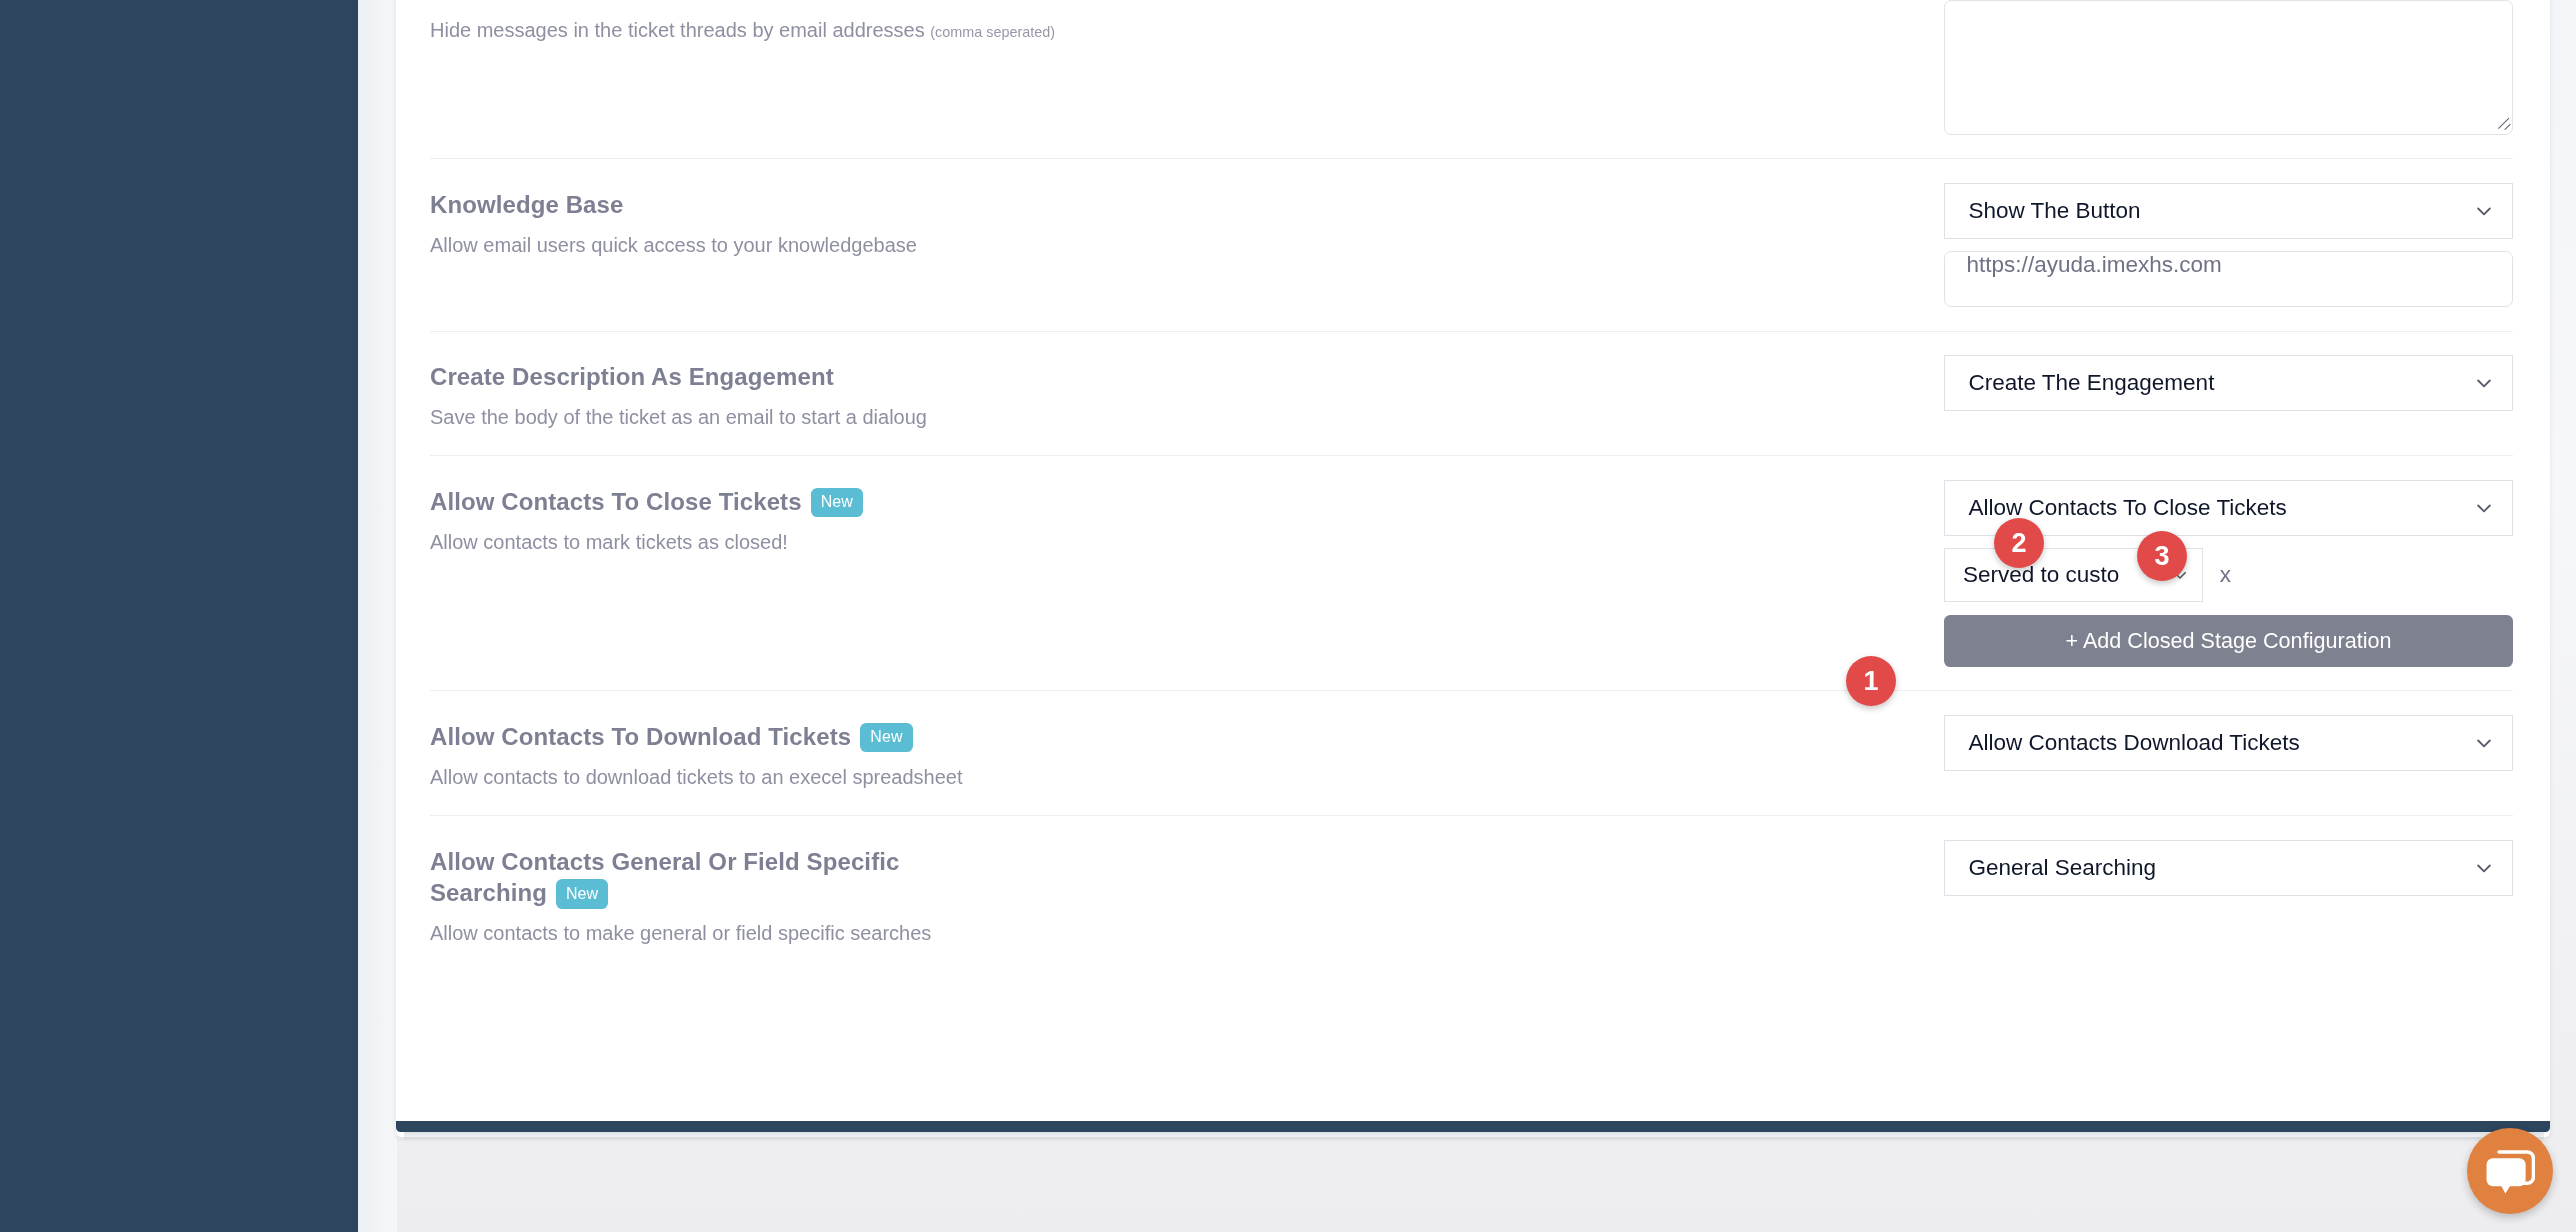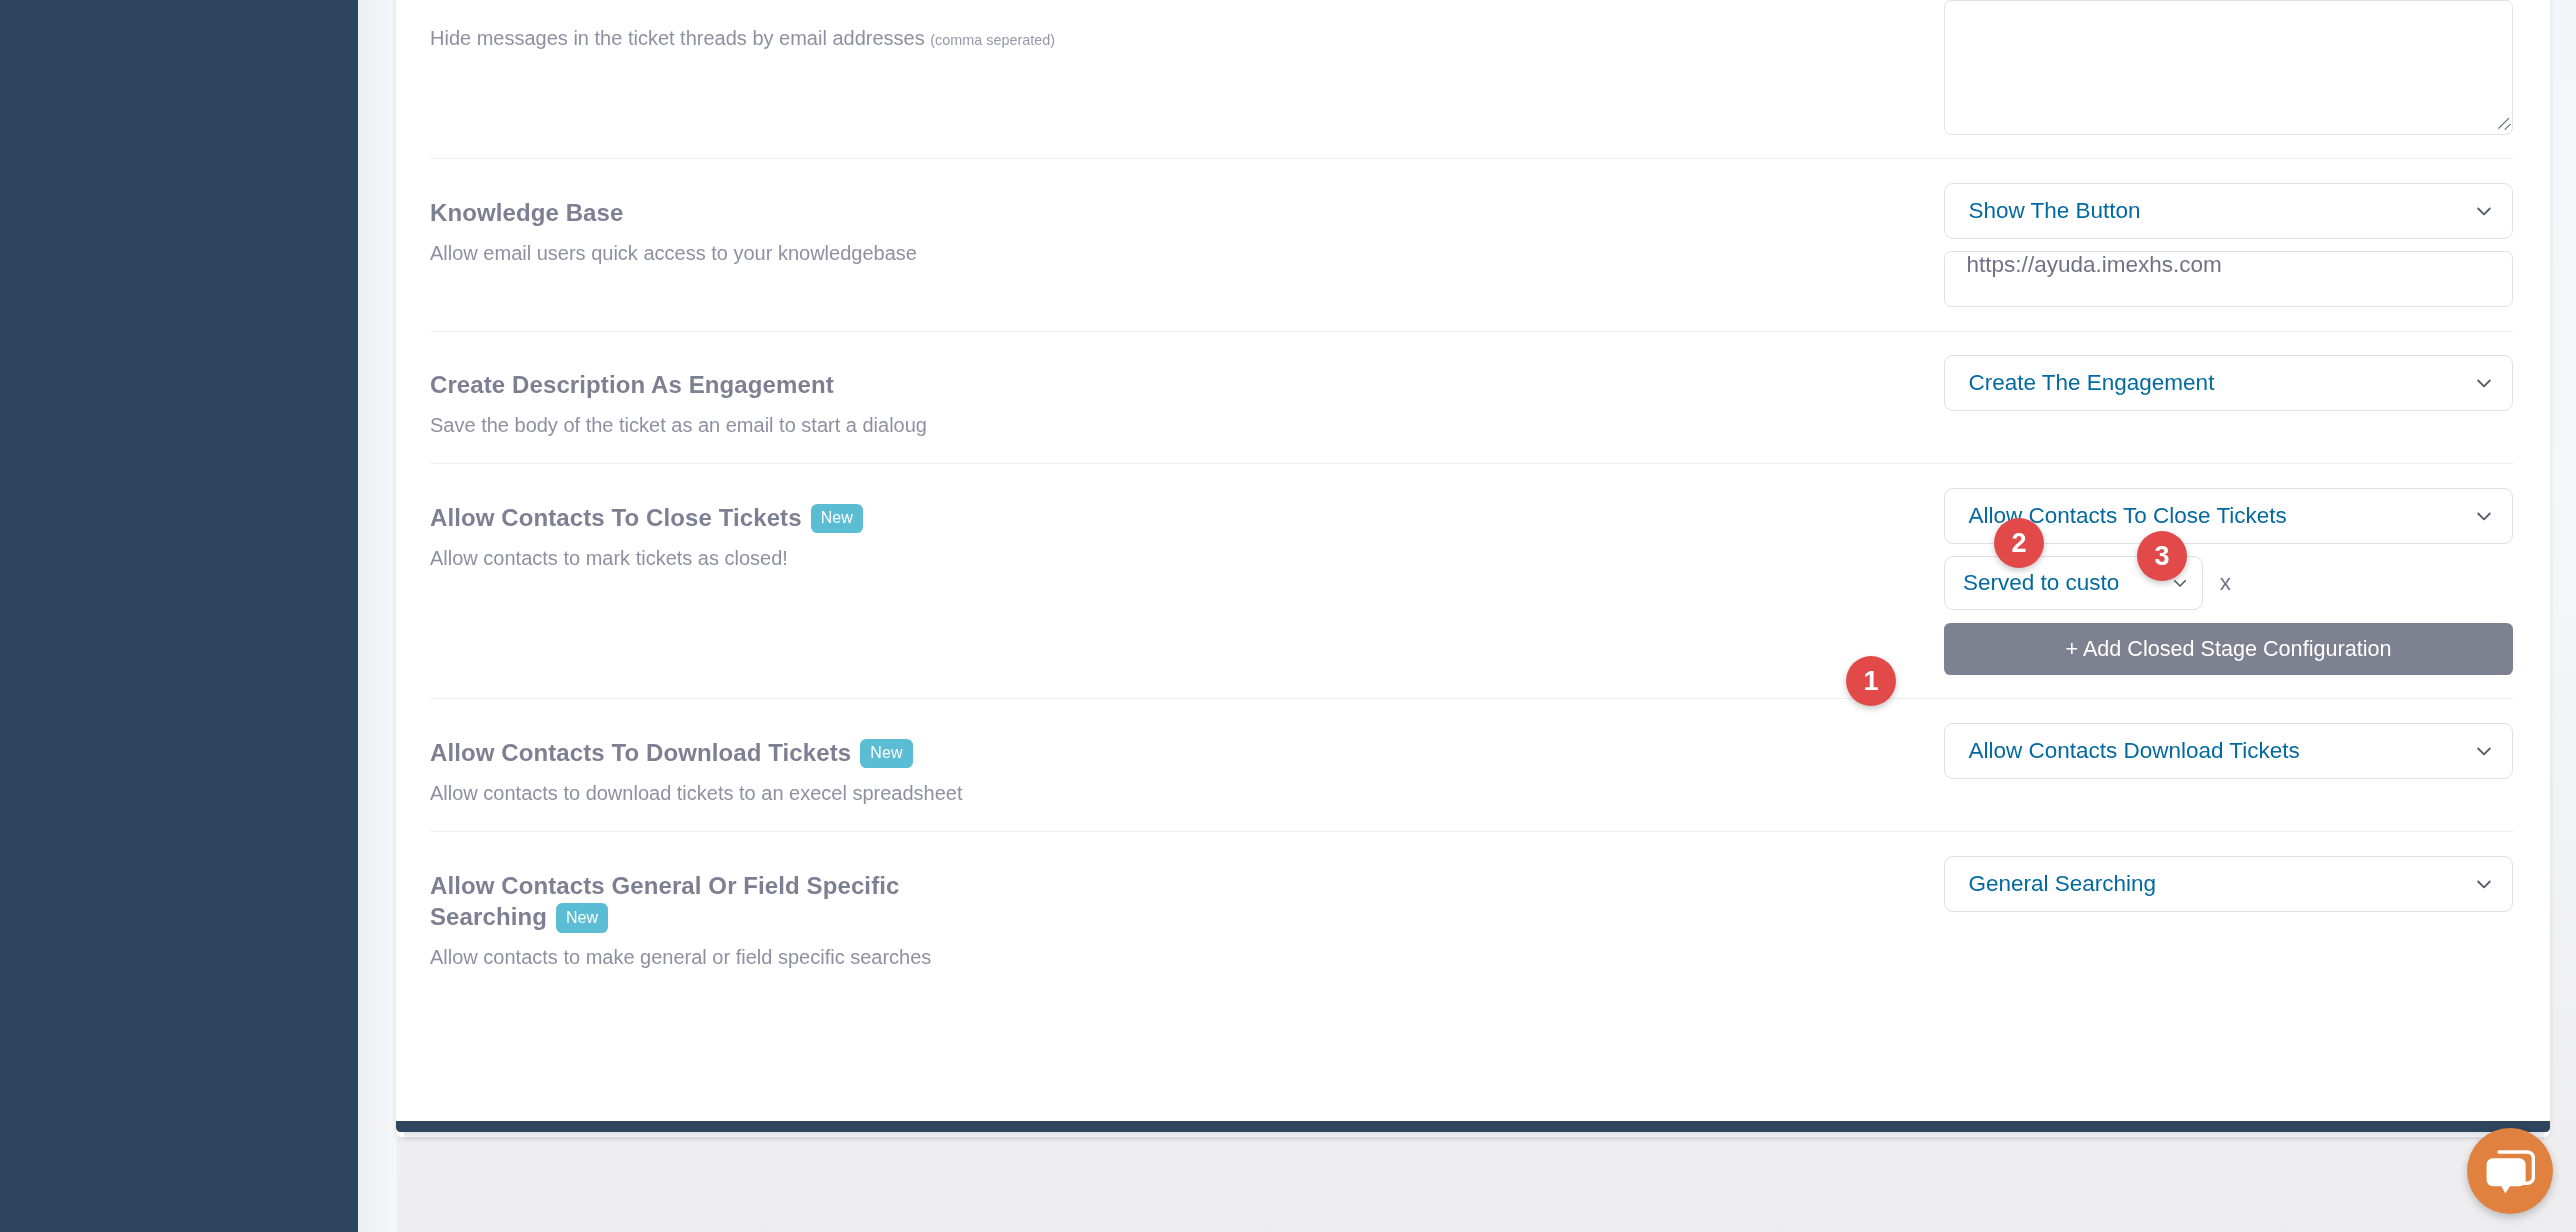--- a/index.html
+++ b/index.html
@@ -59,21 +59,21 @@
     display: flex;
     align-items: flex-start;
     border-top: 0.9px solid #eceef1;
     padding: 23.4px 0 23.4px 0;
     min-height: 90px;
   }
   .row.first { border-top: none; padding-top: 0; }
   .row-left {
     width: 1475px;
     padding-right: 36px;
-    padding-top: 14px;
+    padding-top: 6px;
   }
   .row-right {
     width: 608px;
     display: flex;
     flex-direction: column;
     gap: 12.6px;
     align-items: flex-end;
   }
 
   .row-title {
@@ -106,27 +106,27 @@
     border-radius: 6.3px;
     margin-left: 9px;
   }
 
   
   .select {
     position: relative;
     width: 569px;
     height: 56px;
     border: 0.9px solid #dfe1e8;
-    border-radius: 9px;
+    border-radius: 0;
     background: #fff;
     display: flex;
     align-items: center;
     padding: 0 43px 0 23.4px;
     font-size: 22.5px;
-    color: #0369a1;
+    color: #0f172a;
     white-space: nowrap;
     overflow: hidden;
   }
   .select .chev {
     position: absolute; right: 18px; top: 50%;
     transform: translateY(-50%);
     width: 20px; height: 20px;
   }
   .chev svg { display:block; width:100%; height:100%; }
 

